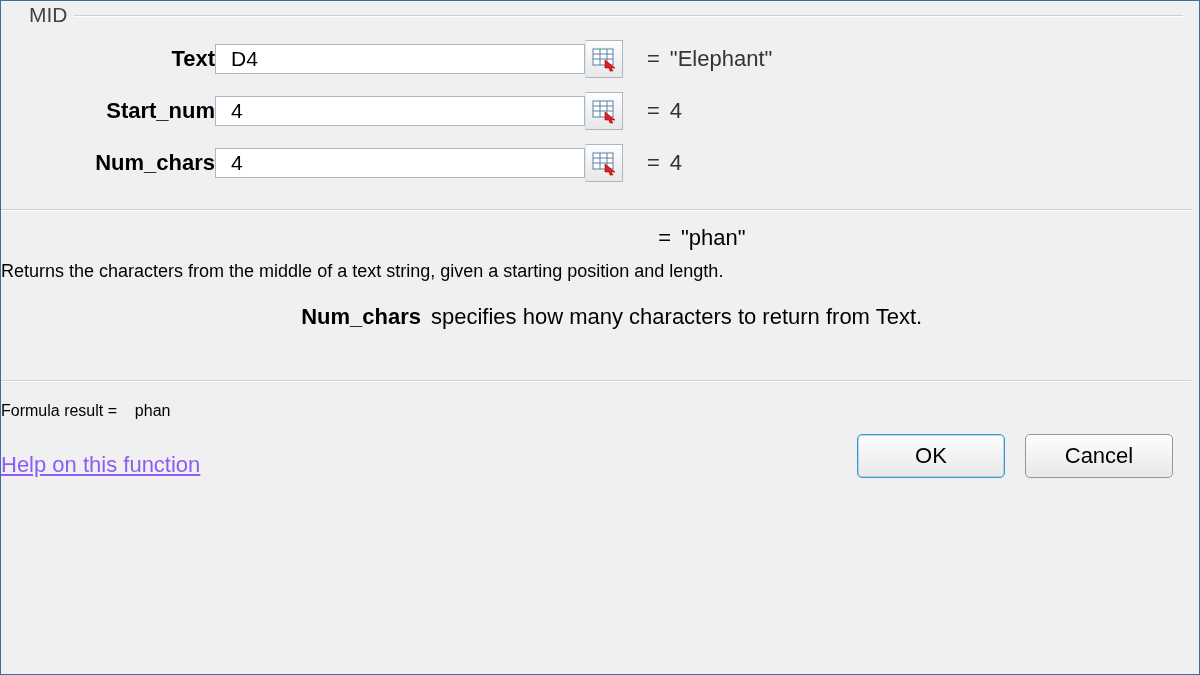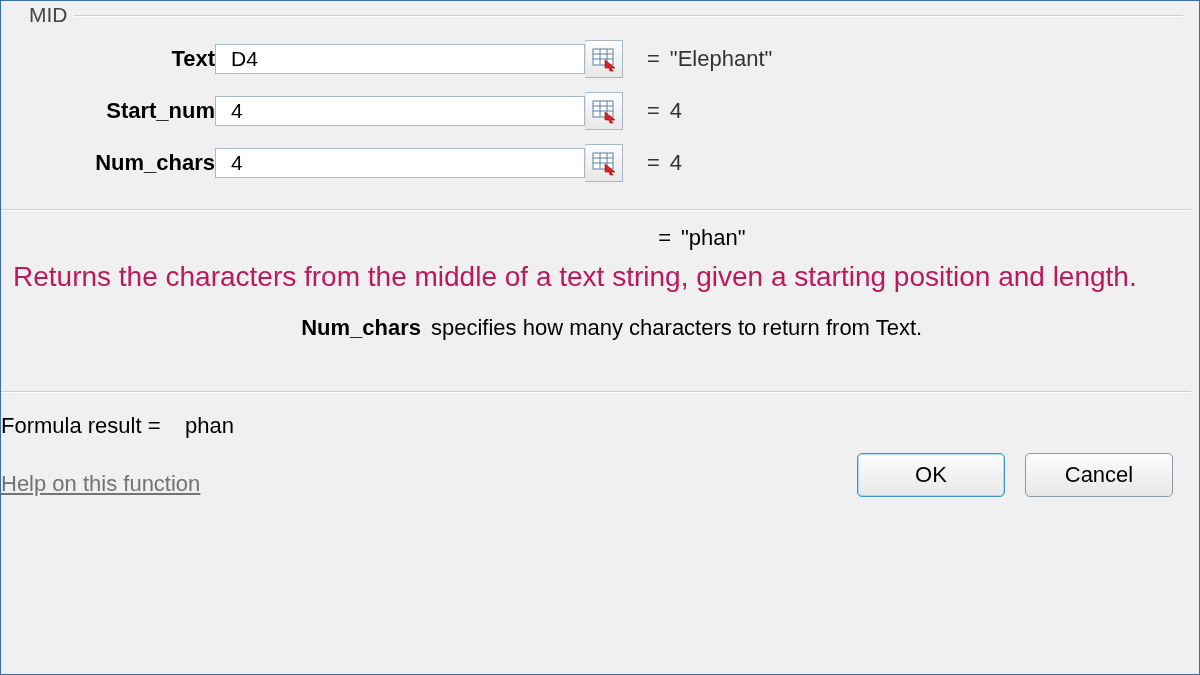--- a/index.html
+++ b/index.html
@@ -128,48 +128,48 @@
       padding: 6px 0 6px 0;
     }
     .result-line .eq-lead {
       width: 680px;
       text-align: right;
       padding-right: 10px;
       font-size: 22px;
     }
     .result-line .eq2 { font-size: 22px; }
     .desc {
-      padding: 4px 8px 4px 12px;
-      font-size: 28px;
-      color: #be185d;
+      padding: 4px 8px 4px 0;
+      font-size: 18px;
+      color: #000000;
     }
     .argdesc {
       display: flex;
       padding: 18px 8px 10px 0;
       font-size: 22px;
     }
     .argdesc .argname {
       width: 430px;
       text-align: right;
       font-weight: bold;
       padding-right: 10px;
     }
     .argdesc .argtext { flex: 1; }
     .bottom {
       padding: 12px 18px 14px 0;
       display: flex;
       align-items: flex-end;
       gap: 18px;
     }
     .formula-result {
-      font-size: 22px;
+      font-size: 16px;
       padding: 0 0 8px 0;
     }
     .help-link {
-      color: #737373;
+      color: #8b5cf6;
       text-decoration: underline;
       font-size: 22px;
       cursor: pointer;
     }
     .spacer { flex: 1; }
     .btn {
       min-width: 148px;
       height: 44px;
       border: 1px solid #8a9aab;
       border-radius: 5px;

